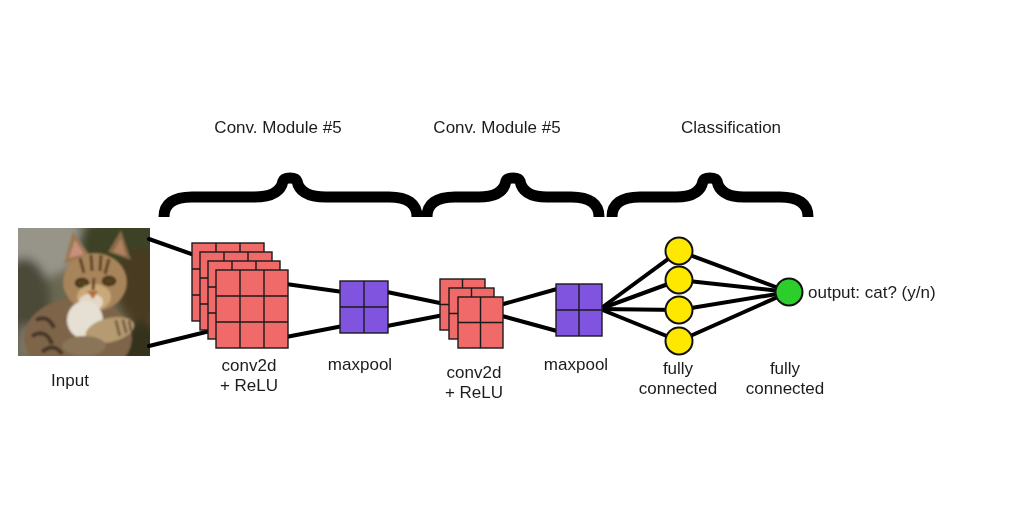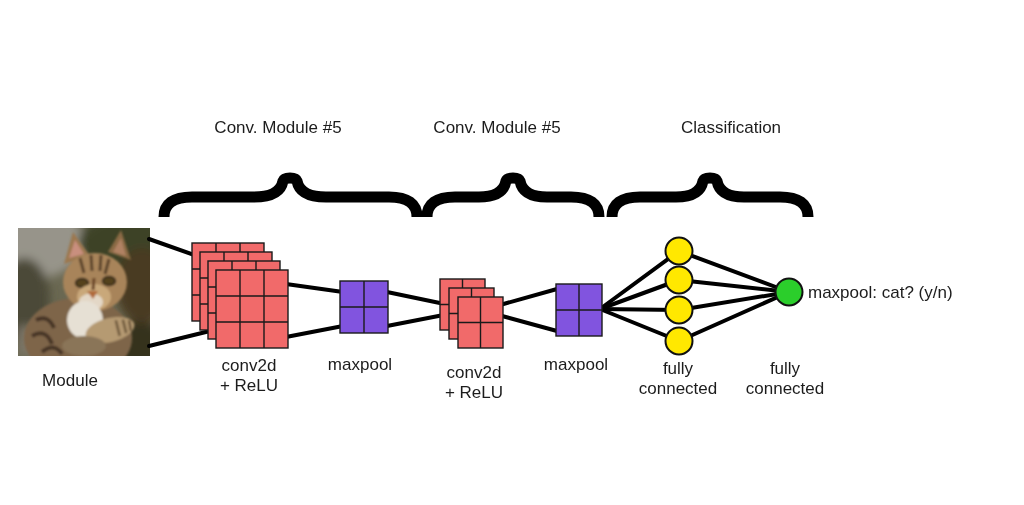--- a/index.html
+++ b/index.html
@@ -153,21 +153,21 @@
       <path d="M164,217 Q164,197 192,197 L254,197 Q280,197 283,181 Q284,178 290,178 Q296,178 297,181 Q300,197 326,197 L389,197 Q417,197 417,217"></path>
       <path d="M427,217 Q427,197 455,197 L479,197 Q503,197 506,181 Q507,178 513,178 Q519,178 520,181 Q523,197 547,197 L571,197 Q599,197 599,217"></path>
       <path d="M612,217 Q612,197 640,197 L676,197 Q700,197 703,181 Q704,178 710,178 Q716,178 717,181 Q720,197 744,197 L780,197 Q808,197 808,217"></path>
     </g>
   </svg>
 
   <div class="lbl header" style="left:278px;top:118px">Conv. Module #5</div>
   <div class="lbl header" style="left:497px;top:118px">Conv. Module #5</div>
   <div class="lbl header" style="left:731px;top:118px">Classification</div>
 
-  <div class="lbl" style="left:70px;top:371px">Module</div>
+  <div class="lbl" style="left:70px;top:371px">Input</div>
 
   <div class="lbl" style="left:249px;top:356px">
     <div>conv2d</div>
     <div>+ ReLU</div>
   </div>
 
   <div class="lbl" style="left:360px;top:355px">maxpool</div>
 
   <div class="lbl" style="left:474px;top:363px">
     <div>conv2d</div>
@@ -179,15 +179,15 @@
   <div class="lbl" style="left:678px;top:359px">
     <div>fully</div>
     <div>connected</div>
   </div>
 
   <div class="lbl" style="left:785px;top:359px">
     <div>fully</div>
     <div>connected</div>
   </div>
 
-  <div class="lbl left" style="left:808px;top:283px">maxpool: cat? (y/n)</div>
+  <div class="lbl left" style="left:808px;top:283px">output: cat? (y/n)</div>
 
 </div>
 
 </body></html>

